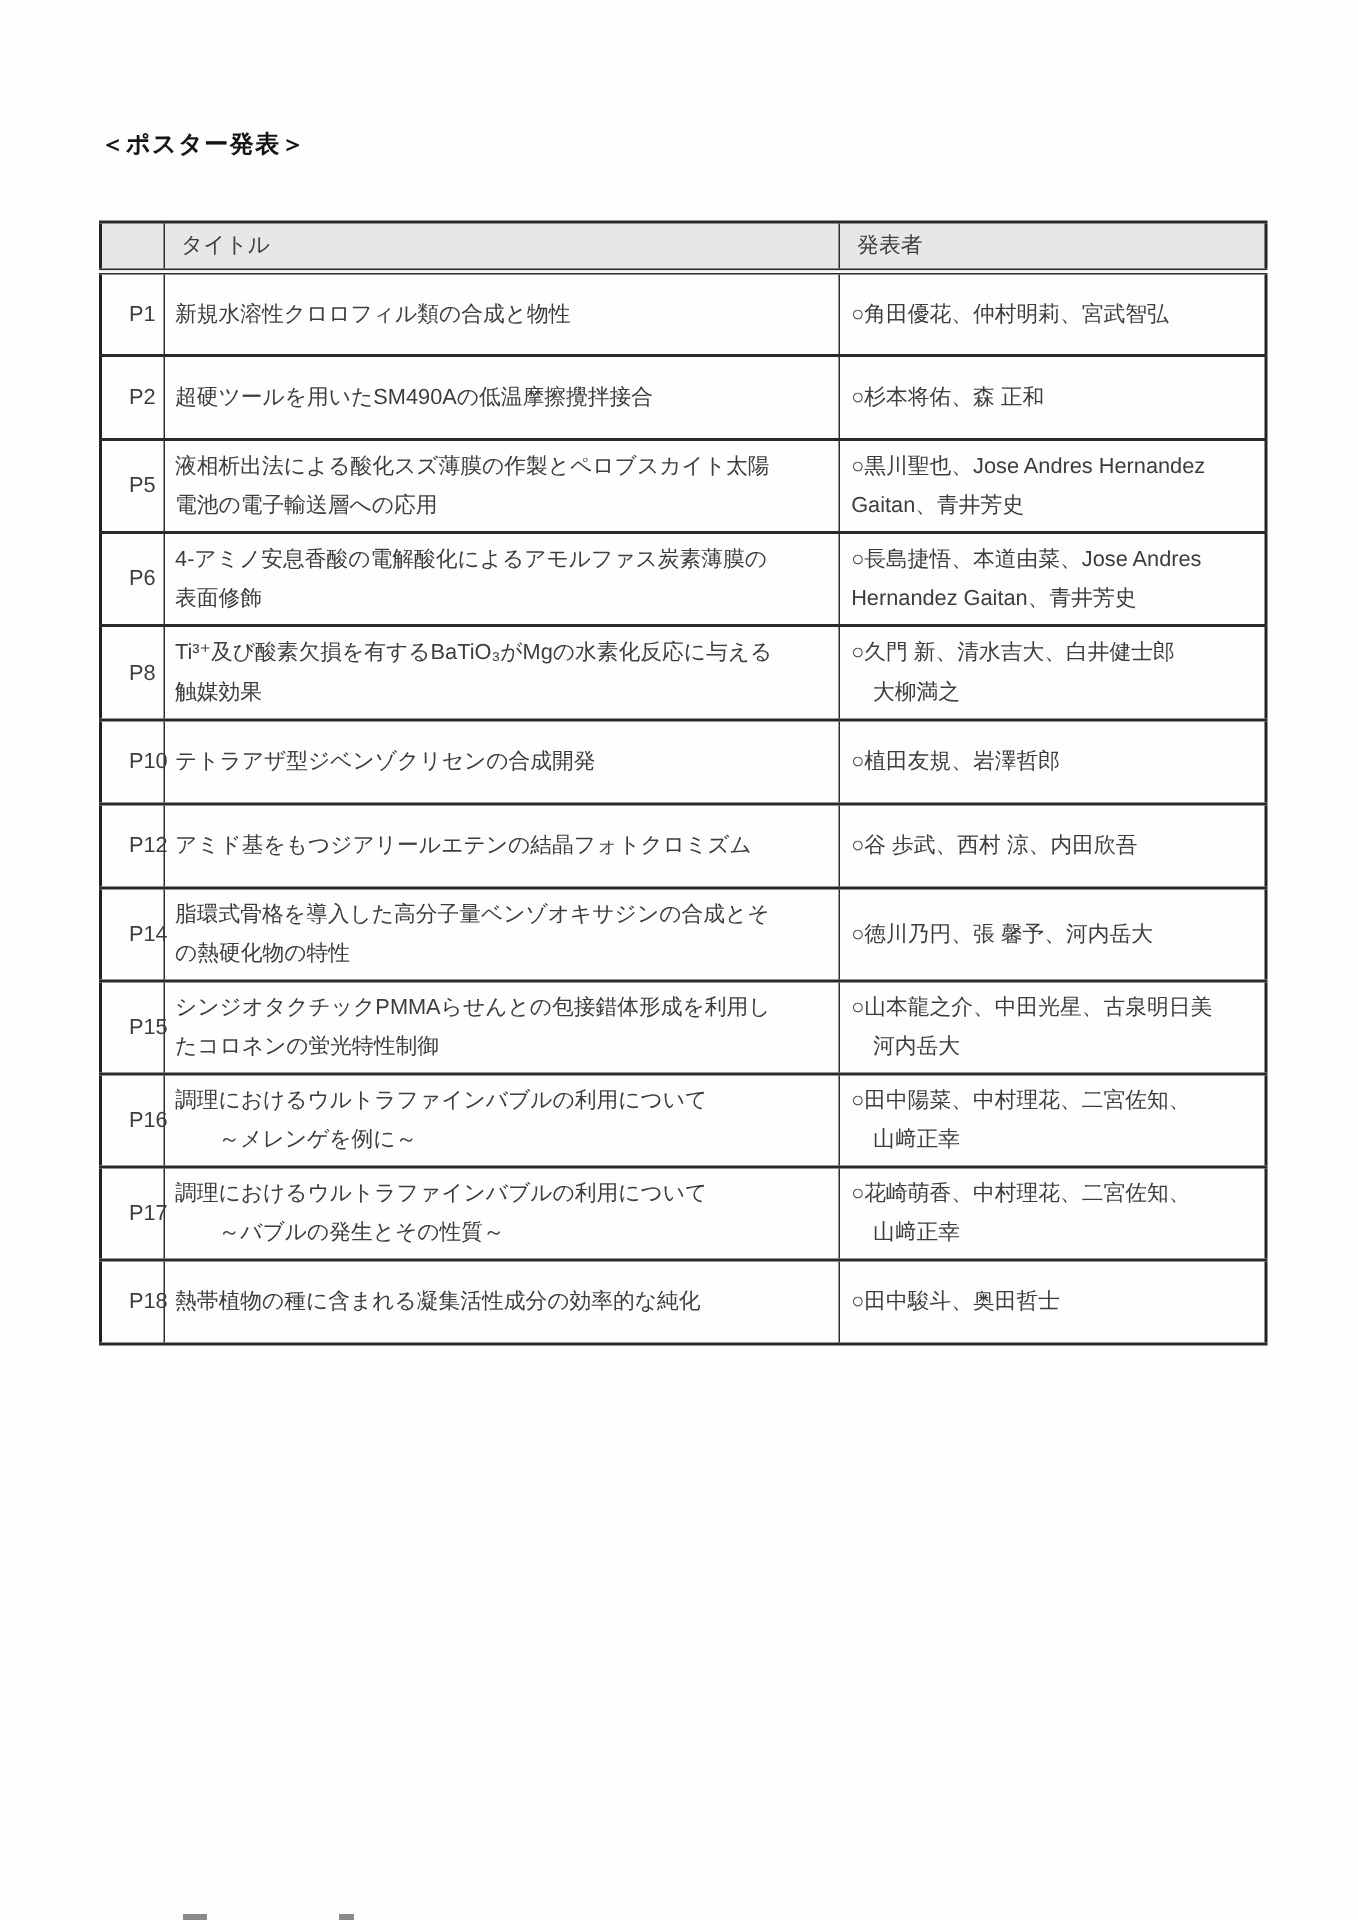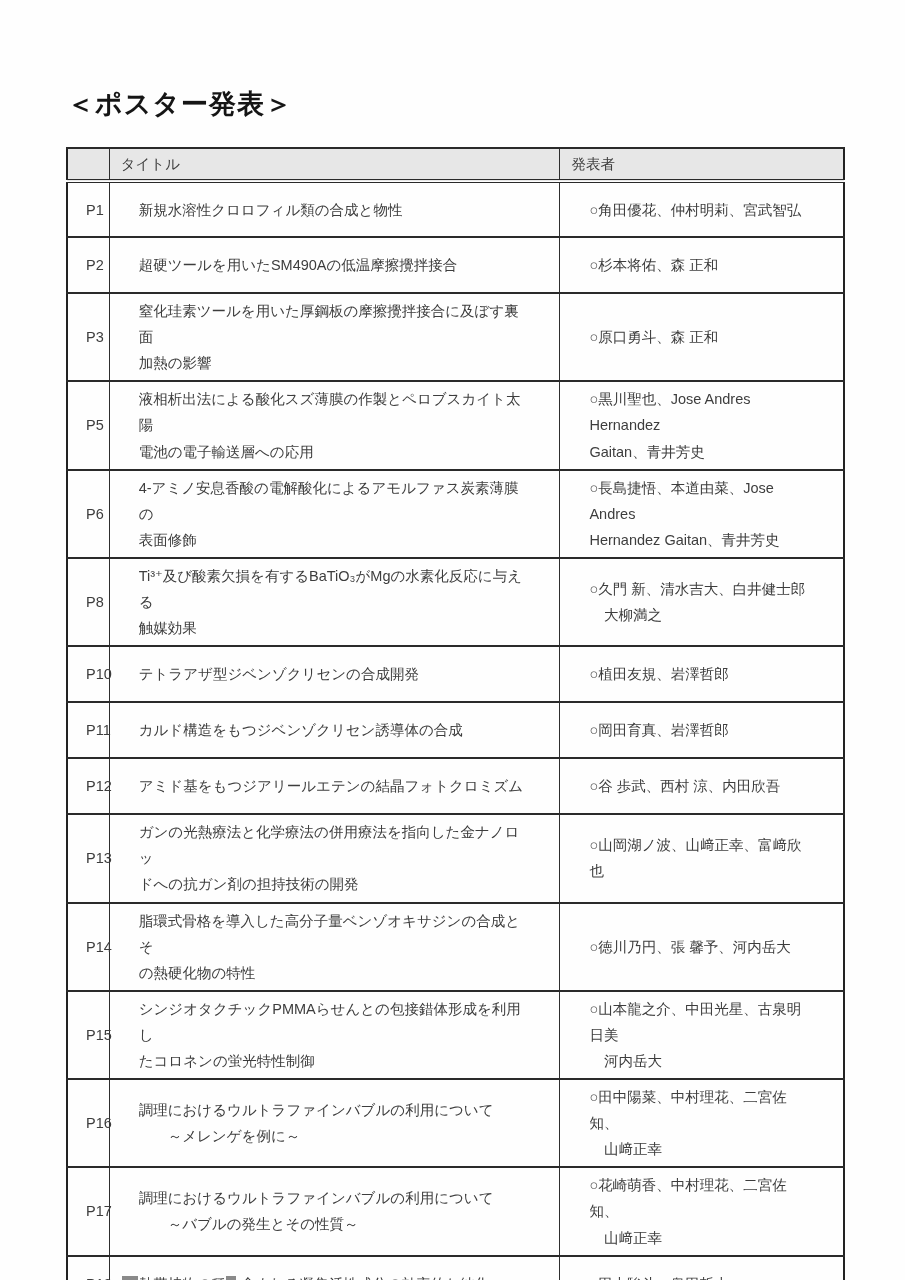--- a/index.html
+++ b/index.html
@@ -17,21 +17,21 @@
   .sheet {
     position: absolute;
     inset: 0;
     background: #fefefe;
   }
   .page-heading {
     position: absolute;
     left: 67px;
     top: 86px;
     margin: 0;
-    font-size: 27px;
+    font-size: 16px;
     font-weight: bold;
     color: #151515;
     letter-spacing: 1px;
     white-space: pre;
   }
   table.poster-table {
     position: absolute;
     left: 66px;
     top: 147px;
     width: 779px;
@@ -55,21 +55,21 @@
   }
   .poster-table thead th {
     background: #e7e7e7;
     height: 32px;
     text-align: left;
     padding: 2px 11px;
     border-bottom: 4px double #2a2a2a;
   }
   .poster-table tbody td {
     height: 56px;
-    padding: 4px 29px;
+    padding: 4px 7px;
   }
   .col-id { width: 41px; }
   .col-title { width: 438px; }
   .col-presenters { width: 276px; }
   .poster-table td.cell-id {
     text-align: left;
     padding: 4px 18px;
   }
   
   .edge-fragment {
@@ -107,26 +107,20 @@
       <td class="cell-title">新規水溶性クロロフィル類の合成と物性</td>
       <td class="cell-presenters">○角田優花、仲村明莉、宮武智弘</td>
     </tr>
 
     <tr>
       <td class="cell-id">P2</td>
       <td class="cell-title">超硬ツールを用いたSM490Aの低温摩擦攪拌接合</td>
       <td class="cell-presenters">○杉本将佑、森 正和</td>
     </tr>
 
-    <tr>
-      <td class="cell-id">P3</td>
-      <td class="cell-title">窒化珪素ツールを用いた厚鋼板の摩擦攪拌接合に及ぼす裏面
-加熱の影響</td>
-      <td class="cell-presenters">○原口勇斗、森 正和</td>
-    </tr>
 
 
     <tr>
       <td class="cell-id">P5</td>
       <td class="cell-title">液相析出法による酸化スズ薄膜の作製とペロブスカイト太陽
 電池の電子輸送層への応用</td>
       <td class="cell-presenters">○黒川聖也、Jose Andres Hernandez
 Gaitan、青井芳史</td>
     </tr>
 
@@ -147,38 +141,27 @@
 　大柳満之</td>
     </tr>
 
 
     <tr>
       <td class="cell-id">P10</td>
       <td class="cell-title">テトラアザ型ジベンゾクリセンの合成開発</td>
       <td class="cell-presenters">○植田友規、岩澤哲郎</td>
     </tr>
 
-    <tr>
-      <td class="cell-id">P11</td>
-      <td class="cell-title">カルド構造をもつジベンゾクリセン誘導体の合成</td>
-      <td class="cell-presenters">○岡田育真、岩澤哲郎</td>
-    </tr>
 
     <tr>
       <td class="cell-id">P12</td>
       <td class="cell-title">アミド基をもつジアリールエテンの結晶フォトクロミズム</td>
       <td class="cell-presenters">○谷 歩武、西村 涼、内田欣吾</td>
     </tr>
 
-    <tr>
-      <td class="cell-id">P13</td>
-      <td class="cell-title">ガンの光熱療法と化学療法の併用療法を指向した金ナノロッ
-ドへの抗ガン剤の担持技術の開発</td>
-      <td class="cell-presenters">○山岡湖ノ波、山﨑正幸、富﨑欣也</td>
-    </tr>
 
     <tr>
       <td class="cell-id">P14</td>
       <td class="cell-title">脂環式骨格を導入した高分子量ベンゾオキサジンの合成とそ
 の熱硬化物の特性</td>
       <td class="cell-presenters">○徳川乃円、張 馨予、河内岳大</td>
     </tr>
 
     <tr>
       <td class="cell-id">P15</td>

